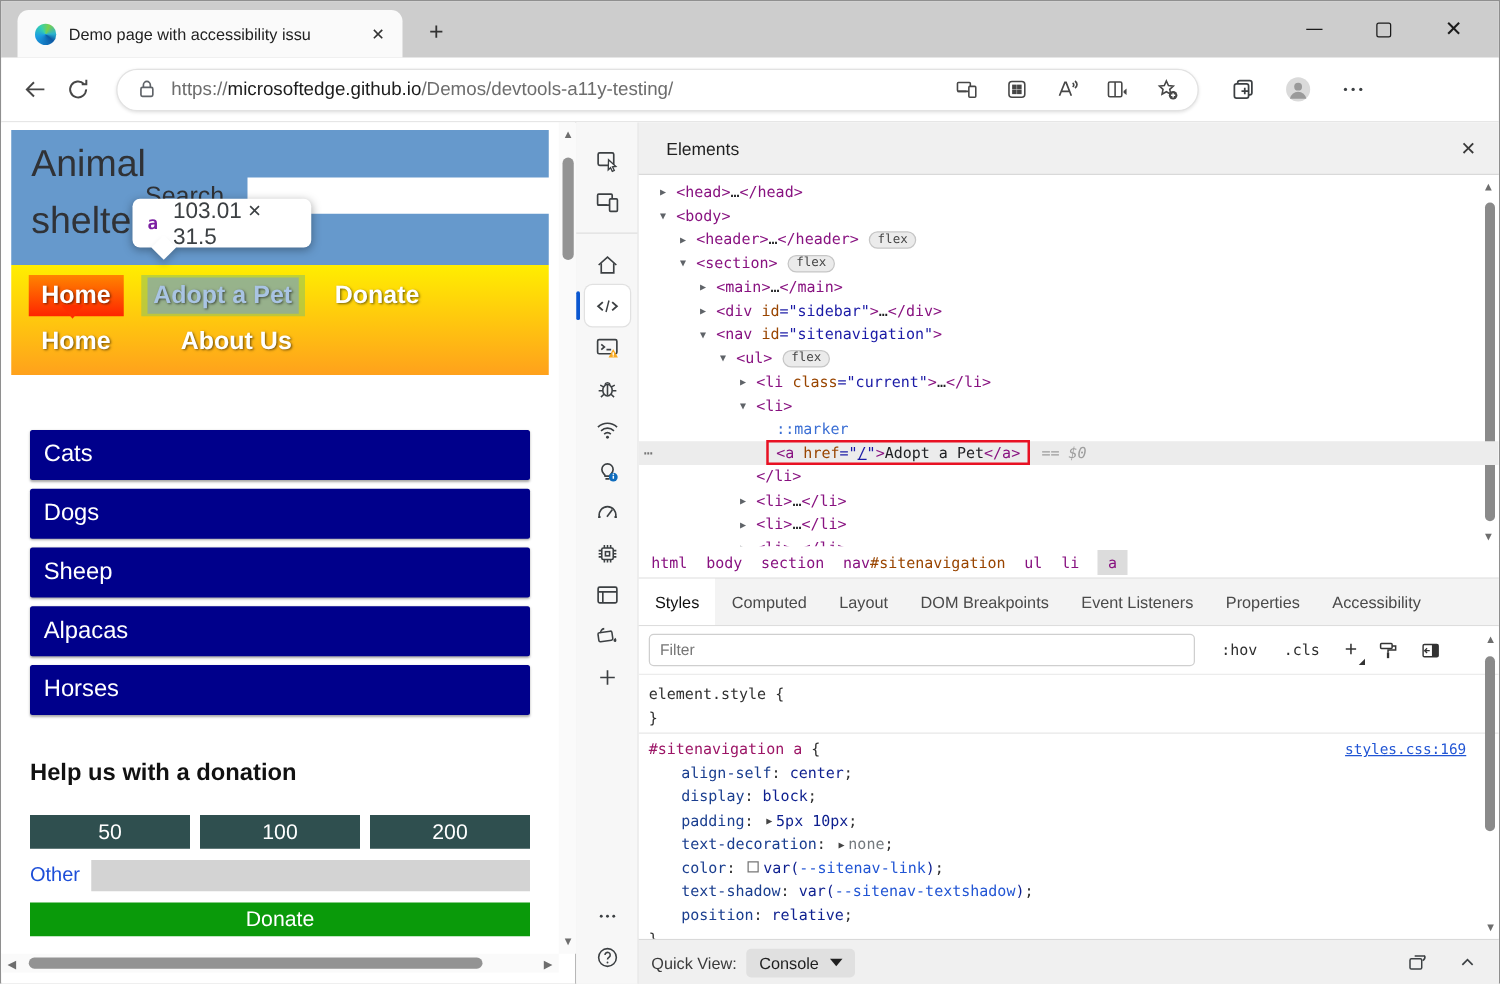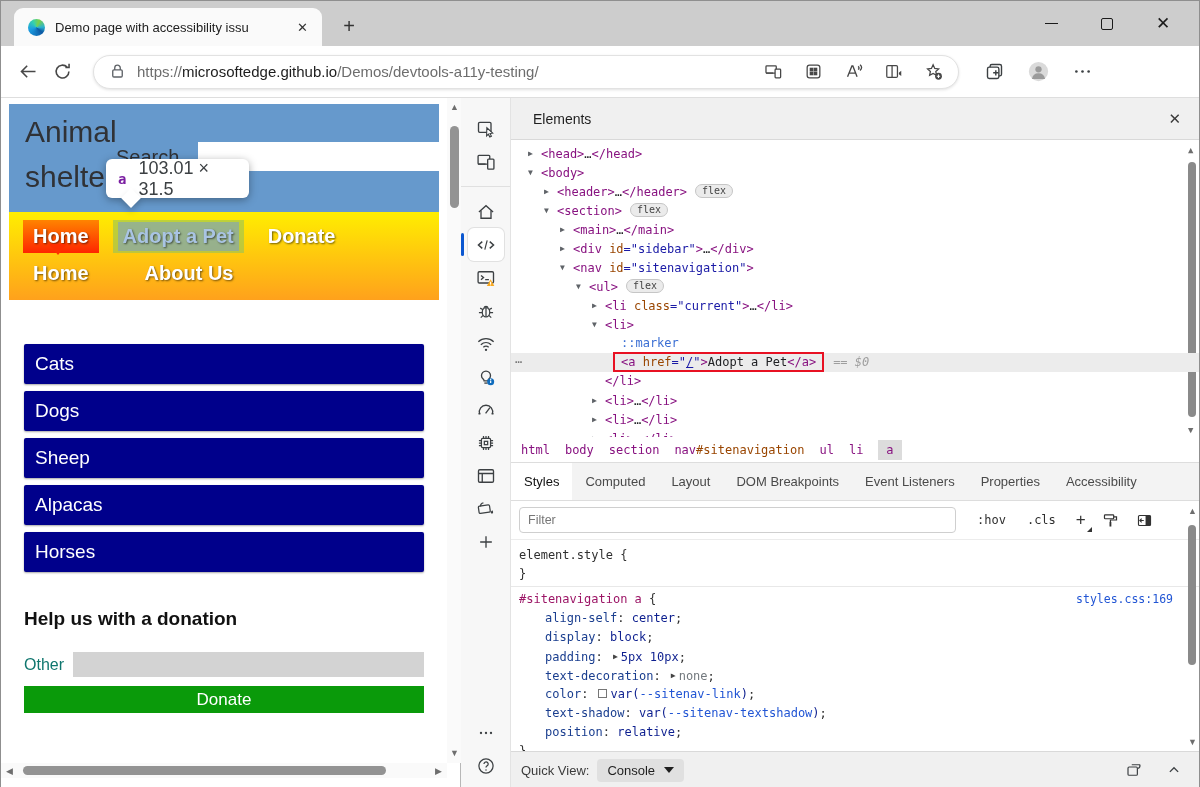--- a/index.html
+++ b/index.html
@@ -63,21 +63,21 @@
   .page-main { padding:0 15px; }
   .animal-btn { display:block; width:100%; height:40px; background:#00008b; border:none; border-radius:2px;
                 color:#fff; font-size:19px; text-align:left; padding:0 0 0 11px;
                 font-family:"Liberation Sans",sans-serif; margin-bottom:7px; box-shadow:0 1px 2px rgba(0,0,0,.35); }
   .animal-btn:first-of-type { margin-top:44px; }
   .donate-heading { font-size:19px; font-weight:bold; color:#111; margin:36px 0 22px; }
   .amount-row { display:flex; gap:8px; }
   .amount-btn { flex:1; height:27px; background:#2f4f4f; color:#fff; border:none; font-size:17px;
                 font-family:"Liberation Sans",sans-serif; }
   .other-row { display:flex; align-items:center; margin-top:9px; }
-  .other-label { font-size:16px; color:#0f766e; margin-right:9px; }
+  .other-label { font-size:16px; color:#1d4ed8; margin-right:9px; }
   .other-input { flex:1; height:25px; background:#d3d3d3; border:none; }
   .donate-btn { width:100%; height:27px; margin-top:9px; background:#0a9a0a; color:#fff; border:none; font-size:17px;
                 font-family:"Liberation Sans",sans-serif; }
 
   
   .size-tooltip { position:absolute; left:105px; top:61px; width:143px; height:39px; background:#fff; border-radius:6px;
                   box-shadow:0 2px 8px rgba(0,0,0,.35); display:flex; align-items:center; padding:0 12px; z-index:5; }
   .size-tooltip::after { content:""; position:absolute; left:18px; bottom:-7px; width:14px; height:14px; background:#fff;
                   transform:rotate(45deg); box-shadow:3px 3px 6px rgba(0,0,0,.18); }
   .tip-tag { font-family:"DejaVu Sans Mono",monospace; font-weight:bold; color:#7b1fa2; font-size:14px; margin-right:12px; }
@@ -144,21 +144,21 @@
   .plus-caret { position:absolute; right:-6px; bottom:-2px; width:0; height:0; border-left:5px solid transparent;
                 border-bottom:5px solid #333; }
   .filter-icons { display:flex; gap:17px; margin-left:16px; }
   .filter-icons svg { width:17px; height:17px; }
 
   .styles-pane { font-family:"DejaVu Sans Mono",monospace; font-size:12px; color:#303030; padding:6px 0 0 8px; }
   .cs-line { height:19px; line-height:19px; white-space:nowrap; }
   .cs-divider { border-bottom:1px solid #e8e8e8; margin:2px 0 3px -8px; }
   .cs-rule-head { display:flex; justify-content:space-between; padding-right:26px; }
   .cs-sel { color:#9c1566; }
-  .cs-link { color:#2155d4; font-size:11.5px; }
+  .cs-link { color:#2155d4; text-decoration:underline; font-size:11.5px; }
   .cs-prop-line { padding-left:26px; }
   .cs-prop { color:#1a3e8f; }
   .cs-v { color:#0d1f8f; } .cs-vm { color:#73797e; } .cs-vv { color:#2155d4; }
   .cs-exp { color:#444; font-size:8px; vertical-align:1.5px; margin:0 3px; }
   .cs-swatch { display:inline-block; width:9px; height:9px; border:1px solid #767676; background:#fff; margin:0 4px 0 2px; }
   .styles-sb { position:absolute; right:1px; top:6px; bottom:4px; width:13px; }
   .styles-sb .sb-thumb { left:3px; width:8px; top:18px; height:140px; background:#8a8a8a; }
 
   .quickview { height:37px; background:#f0f0f0; border-top:1px solid #d9d9d9; display:flex; align-items:center;
                padding:0 16px 0 10px; }
@@ -299,20 +299,25 @@
             </nav>
           <div class="page-main">
             <div id="animal-list">
                 <button class="animal-btn">Cats</button>
                 <button class="animal-btn">Dogs</button>
                 <button class="animal-btn">Sheep</button>
                 <button class="animal-btn">Alpacas</button>
                 <button class="animal-btn">Horses</button>
               </div>
             <div class="donate-heading">Help us with a donation</div>
+            <div class="amount-row" id="amount-row">
+                <button class="amount-btn">50</button>
+                <button class="amount-btn">100</button>
+                <button class="amount-btn">200</button>
+              </div>
             <div class="other-row">
               <span class="other-label">Other</span>
               <input class="other-input" type="text" value="" style="">
             </div>
             <button class="donate-btn">Donate</button>
             
           </div>
         </div>
       </div>
 

